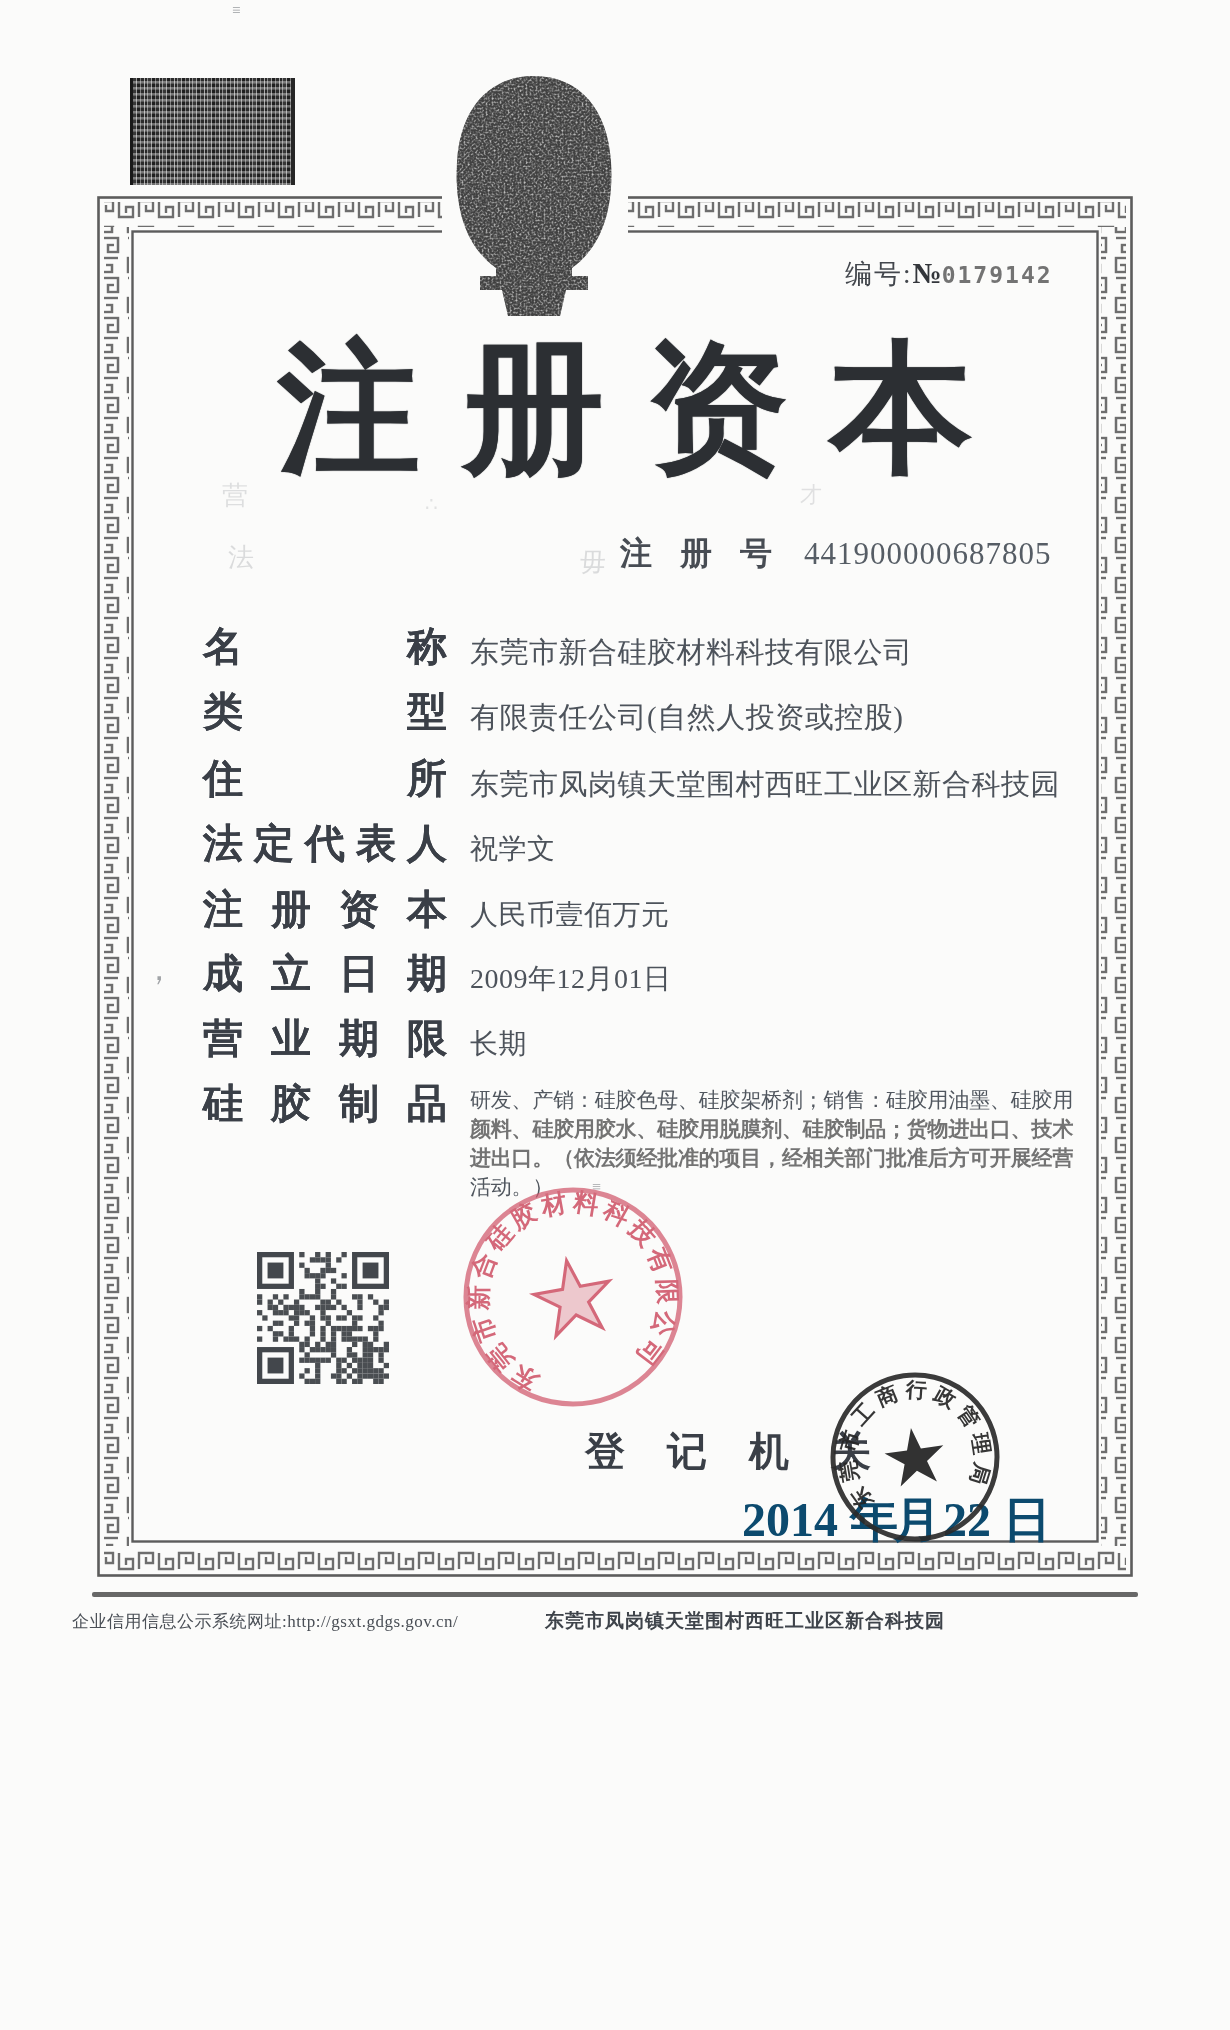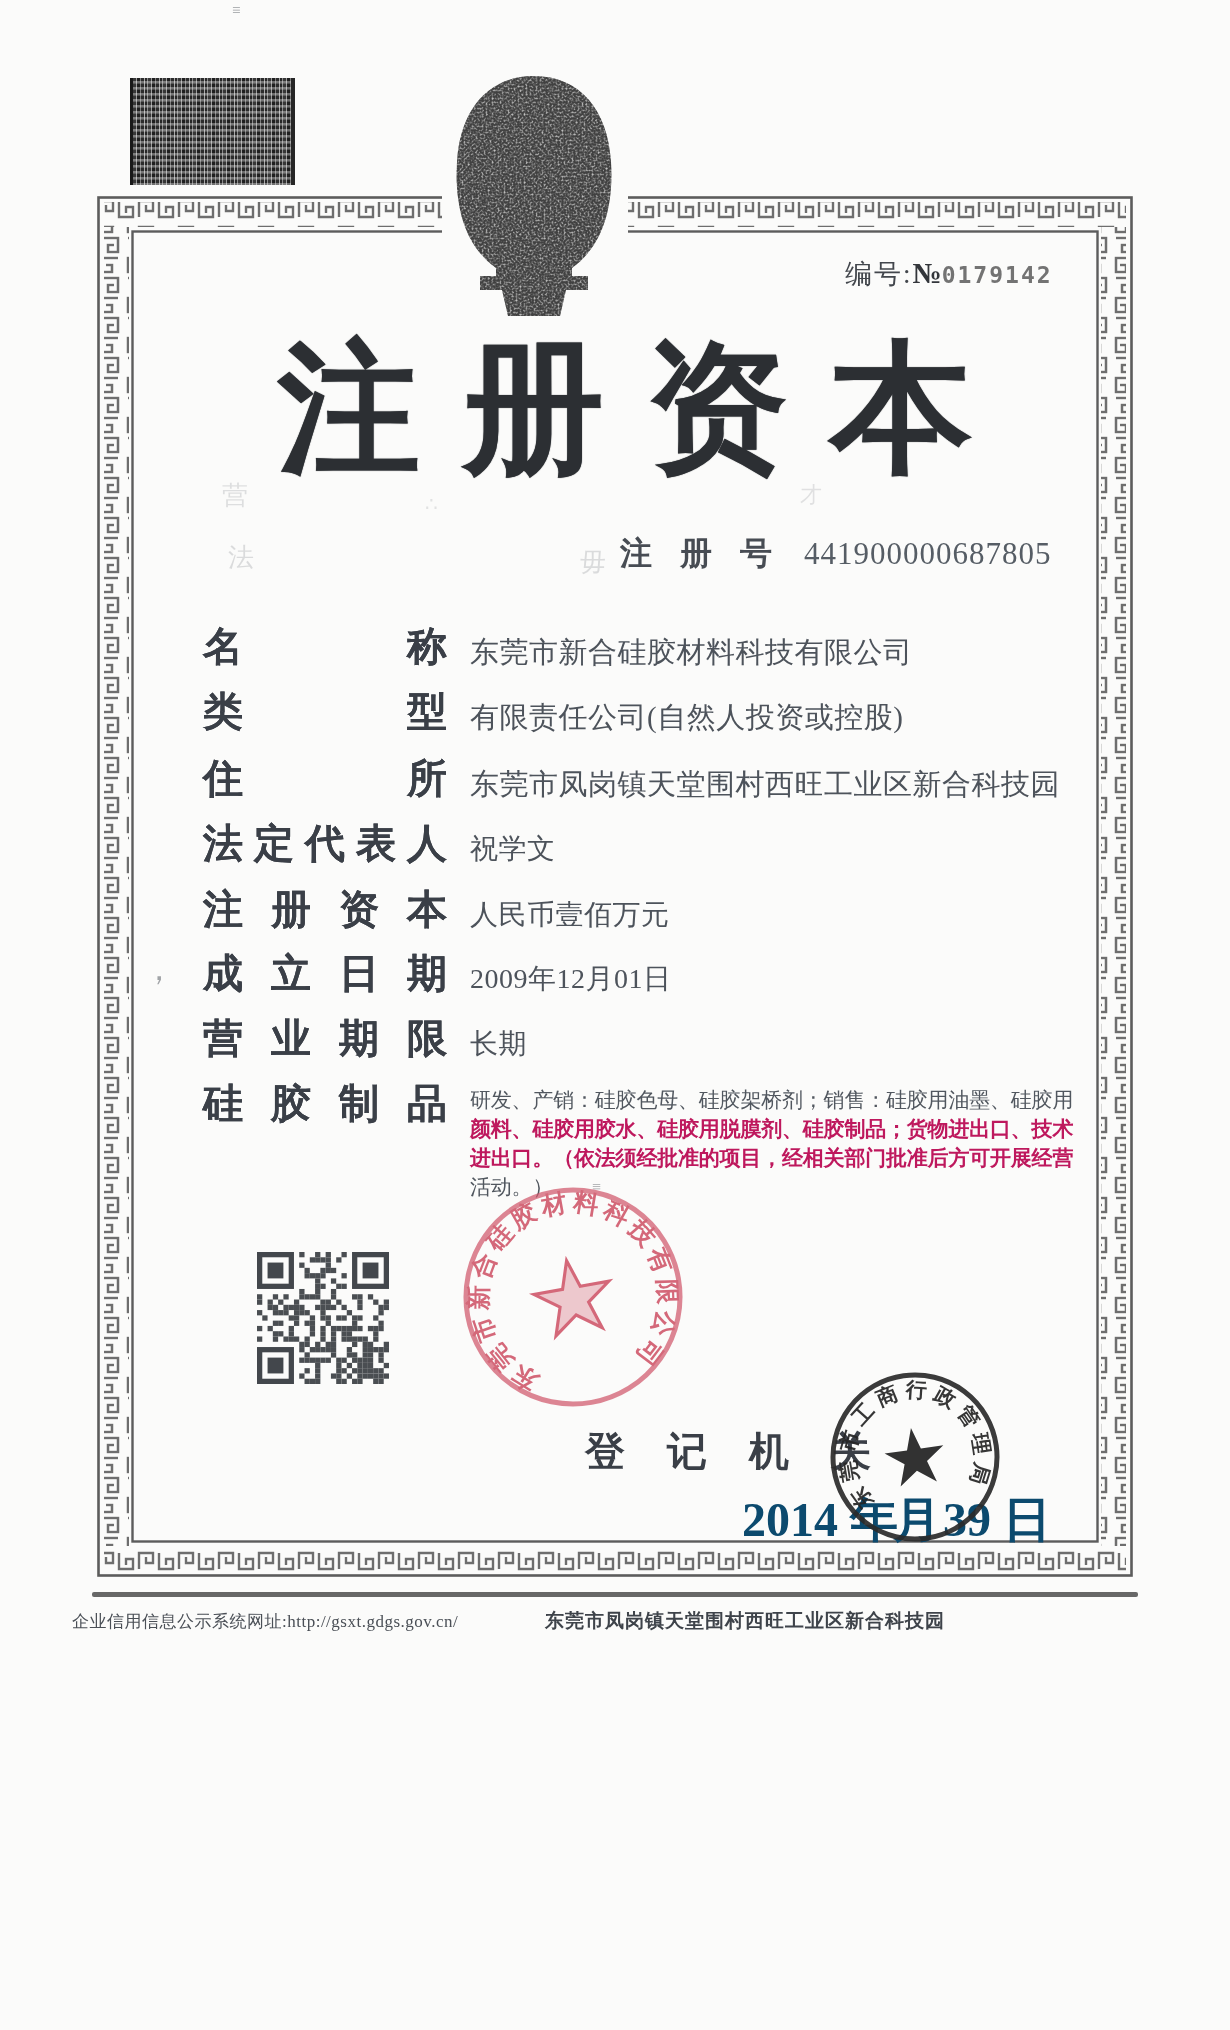--- a/index.html
+++ b/index.html
@@ -58,21 +58,21 @@
     text-shadow:0 0 .5px #3a3f47;
   }
   .fval {
     position:absolute; left:267px; top:8px; font-size:29px;
     color:#4d535b; white-space:nowrap; letter-spacing:.5px;
   }
   .fval.small { font-size:28px; }
 
   
   .scope { left:470px; top:1086px; width:640px; }
-  .scope .line { font-size:21px; line-height:29px; color:#be185d; white-space:nowrap; font-weight:600; letter-spacing:-0.2px; }
+  .scope .line { font-size:21px; line-height:29px; color:#737373; white-space:nowrap; font-weight:600; letter-spacing:-0.2px; }
   .scope .line:nth-child(1), .scope .line:nth-child(4){ font-weight:500; color:#51575f; }
 
   
   .authority { left:585px; top:1424px; font-size:40px; font-weight:600; letter-spacing:16px; color:#3a3f47; white-space:nowrap; z-index:4; }
   .dateline  { z-index:4; font-size:48px; color:#0c4a6e; font-weight:700; white-space:nowrap; }
   .d-year  { left:742px; top:1488px; }
   .d-month { left:893px; top:1488px; }
   .d-day   { left:943px; top:1488px; }
 
   
@@ -414,21 +414,21 @@
       <text font-size="25" letter-spacing="4.5" fill="#cf5468" font-weight="700" font-family="Liberation Serif, DejaVu Serif, serif">
         <textPath href="#redTextPath" startOffset="48">东莞市新合硅胶材料科技有限公司</textPath>
       </text>
     </g>
   </svg>
 
   <div class="abs authority">登 记 机 关</div>
 
   <div class="abs dateline d-year">2014 年</div>
   <div class="abs dateline d-month">月</div>
-  <div class="abs dateline d-day">39 日</div>
+  <div class="abs dateline d-day">22 日</div>
 
   <svg class="abs seal-black" width="194" height="194" viewBox="0 0 194 194">
     <g transform="rotate(-8 97 97)">
       <circle cx="97" cy="97" r="82" fill="none" stroke="#2b2b2b" stroke-width="5"></circle>
       <path id="blkTextPath" d="M97,157 A60,60 0 0,1 97,37 A60,60 0 0,1 97,157" fill="none" stroke="none"></path>
       <path transform="translate(97,99) scale(0.82)" d="M0,-38 L8.53,-11.74 36.14,-11.74 13.81,4.48 22.34,30.74 0,14.52 -22.34,30.74 -13.81,4.48 -36.14,-11.74 -8.53,-11.74 Z" fill="#222222"></path>
       <text font-size="21" letter-spacing="6" fill="#262626" font-weight="700" font-family="Liberation Serif, DejaVu Serif, serif">
         <textPath href="#blkTextPath" startOffset="52">东莞市工商行政管理局</textPath>
       </text>
     </g>

